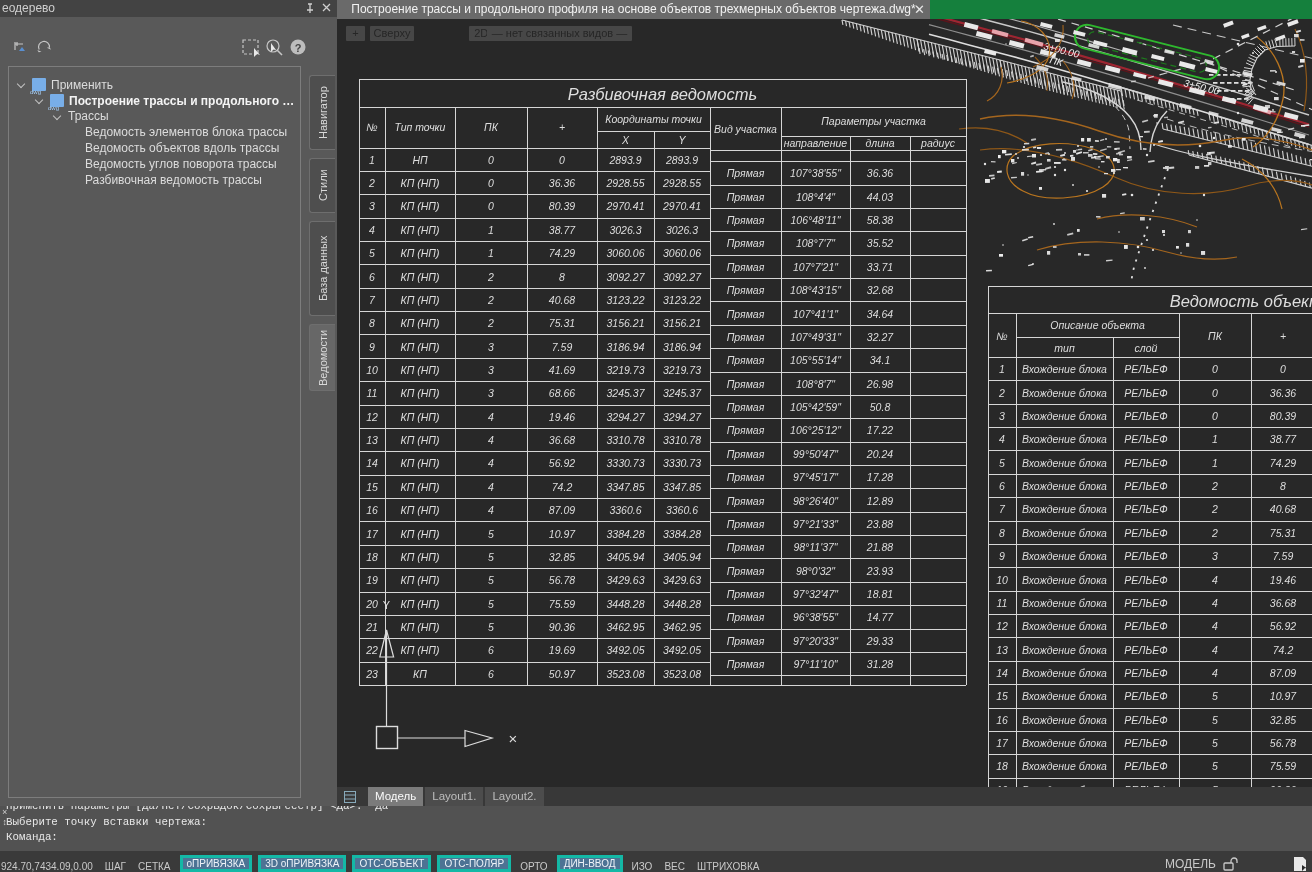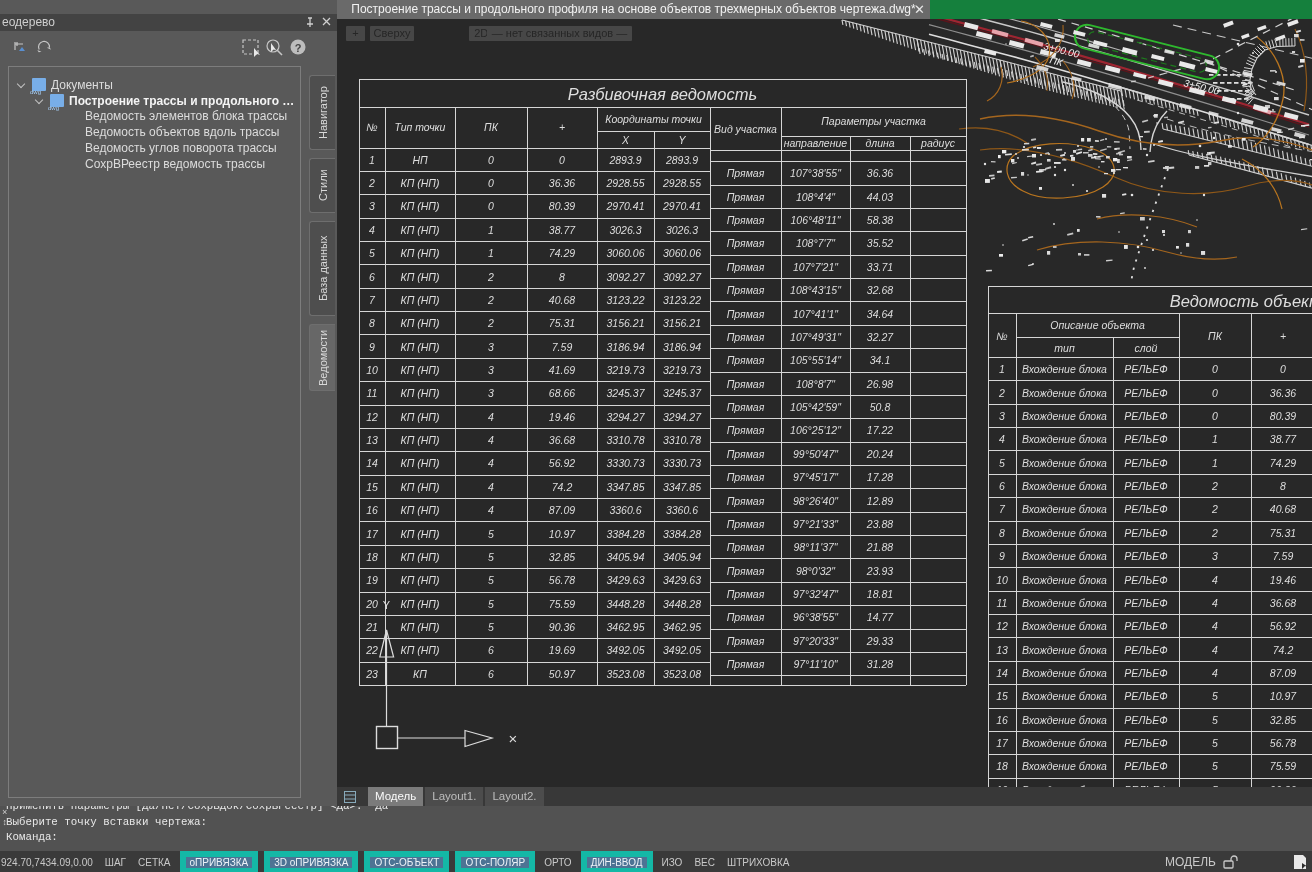--- a/index.html
+++ b/index.html
@@ -1,19 +1,19 @@
 <!DOCTYPE html>
 <html><head><meta charset="utf-8"><style>
 * { margin:0; padding:0; box-sizing:border-box; }
 html,body { width:1312px; height:872px; overflow:hidden; background:#595959;
   font-family:"Liberation Sans", sans-serif; }
 #app { position:relative; width:1312px; height:872px; }
 
 #lpanel { position:absolute; left:0; top:0; width:337px; height:806px; background:#595959; }
-#ltitle { position:absolute; left:0; top:14px; width:337px; height:17px; background:#434343;
+#ltitle { position:absolute; left:0; top:0; width:337px; height:17px; background:#434343;
   color:#cfcfcf; font-size:12px; line-height:17px; padding-left:2px; }
 #treebox { position:absolute; left:8px; top:66px; width:293px; height:732px;
   border:1px solid #7d7d7d; padding-top:10px; }
 .trow { height:15.8px; display:flex; align-items:center; color:#dcdcdc; font-size:12px; white-space:nowrap; }
 .trow .tl { overflow:hidden; }
 .tb { font-weight:bold; color:#f4f4f4; max-width:233px; text-overflow:ellipsis; }
 .exp { width:9px; height:9px; margin-right:6px; position:relative; flex:none; }
 .exp::before { content:""; position:absolute; left:1px; top:1px; width:5px; height:5px;
   border-right:1.6px solid #c2c2c2; border-bottom:1.6px solid #c2c2c2; transform:rotate(45deg); }
 .dwg { width:14px; height:13px; margin-right:5px; position:relative; flex:none;
@@ -36,23 +36,23 @@
 
 #modelbar { position:absolute; left:337px; top:787px; width:975px; height:19px; background:#383838; display:flex; align-items:center; }
 .mtab { height:19px; line-height:19px; padding:0 7px; font-size:11.5px; color:#bdbdbd; background:#4c4c4c; margin-right:2px; }
 .mtab.act { background:#7b7b7b; color:#fafafa; }
 
 #cmd { position:absolute; left:0; top:806px; width:1312px; height:46px; background:#525252; overflow:hidden; border-bottom:1px solid #3a3a3a;
   font-family:"Liberation Mono", monospace; font-size:10.8px; color:#e8e8e8; }
 #cmd .line { height:15.5px; line-height:15.5px; padding-left:6px; white-space:pre; }
 
 #status { position:absolute; left:0; top:852px; width:1312px; height:20px; background:#3a3a3a;
-  display:flex; align-items:center; font-size:10px; color:#c9c9c9; }
+  display:flex; align-items:flex-end; font-size:10px; color:#c9c9c9; }
 .sbtn { display:flex; align-items:center; padding:0 3px; margin:0 3px; white-space:nowrap; }
-.sbtn.on { background:#4d7394; color:#eef3f8; border:6px solid #14b8a6; padding:0 4px; }
+.sbtn.on { background:#4d7394; color:#eef3f8; border:3px solid #14b8a6; padding:0 4px; }
 </style></head>
 <body>
 <div id="app">
 
   <div id="lpanel">
     <div id="ltitle">еодерево
       <svg width="30" height="13" style="position:absolute;right:4px;top:2px" viewBox="0 0 30 13">
         <g stroke="#cfcfcf" stroke-width="1.3" fill="none">
           <path d="M 5,2 L 9,2 M 7,2 L 7,8 M 4,8 L 10,8 M 7,8 L 7,11"></path>
           <path d="M 20,2 L 27,9 M 27,2 L 20,9"></path>
@@ -72,38 +72,42 @@
         <path d="M 267,12 l 5,5" stroke-width="1.6"></path>
         <path d="M 261,5 l 0,9 l 2.6,-2.6 l 2.6,0.8 z" fill="#e8e8e8" stroke="none"></path>
       </g>
       <circle cx="288" cy="9" r="7.5" fill="#bdbdbd"></circle>
       <text x="288" y="9.5" font-size="11" font-weight="bold" fill="#454545" text-anchor="middle" dominant-baseline="central">?</text>
     </svg>
     <div id="treebox">
 <div class="trow" style="padding-left:8px">
           <span class="exp"></span>
           <span class="dwg"></span>
-          <span class="tl">Документы</span>
+          <span class="tl">Применить</span>
         </div>
 <div class="trow" style="padding-left:26px">
           <span class="exp"></span>
           <span class="dwg"></span>
           <span class="tl tb">Построение трассы и продольного про...</span>
+        </div>
+<div class="trow" style="padding-left:44px">
+          <span class="exp"></span>
+          <span class="tl">Трассы</span>
         </div>
 <div class="trow" style="padding-left:76px">
           <span class="tl">Ведомость элементов блока трассы</span>
         </div>
 <div class="trow" style="padding-left:76px">
           <span class="tl">Ведомость объектов вдоль трассы</span>
         </div>
 <div class="trow" style="padding-left:76px">
           <span class="tl">Ведомость углов поворота трассы</span>
         </div>
 <div class="trow" style="padding-left:76px">
-          <span class="tl">СохрВРеестр ведомость трассы</span>
+          <span class="tl">Разбивочная ведомость трассы</span>
         </div>
 </div>
     <div class="vtab" style="top:75px;height:75px;">Навигатор</div>
     <div class="vtab" style="top:158px;height:55px;">Стили</div>
     <div class="vtab" style="top:221px;height:95px;">База данных</div>
     <div class="vtab" style="top:324px;height:67px;background:#676767;">Ведомости</div>
   </div>
 
   <div id="tabbar">
       <div id="doctab">Построение трассы и продольного профиля на основе объектов трехмерных объектов чертежа.dwg*<span class="x">✕</span></div>

